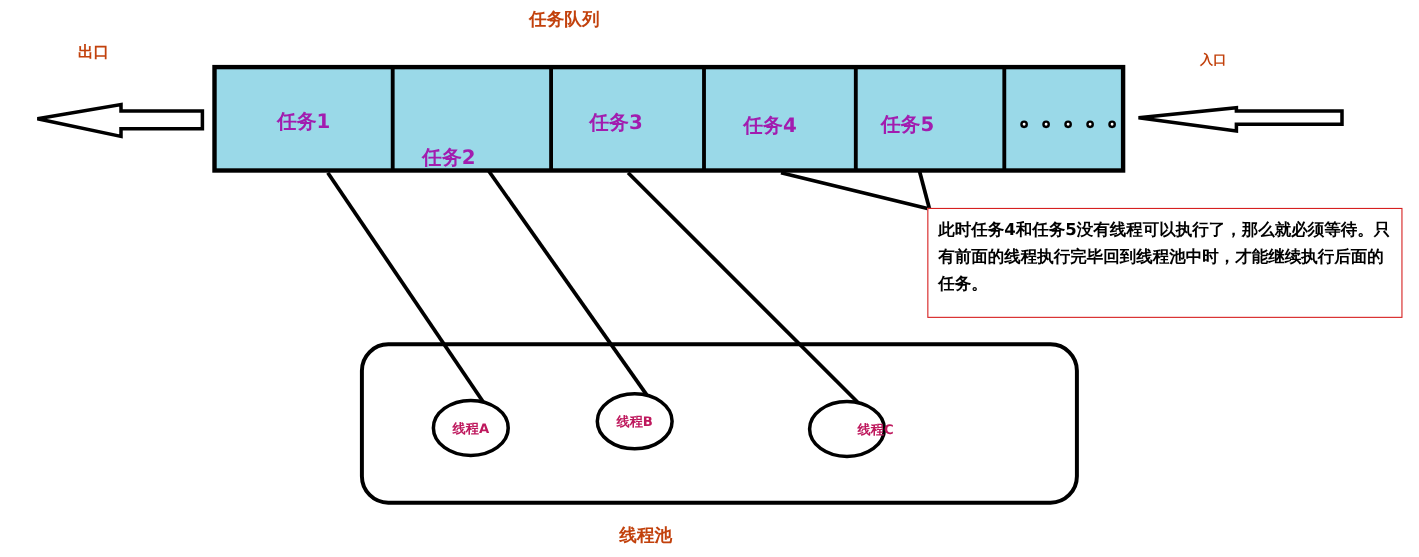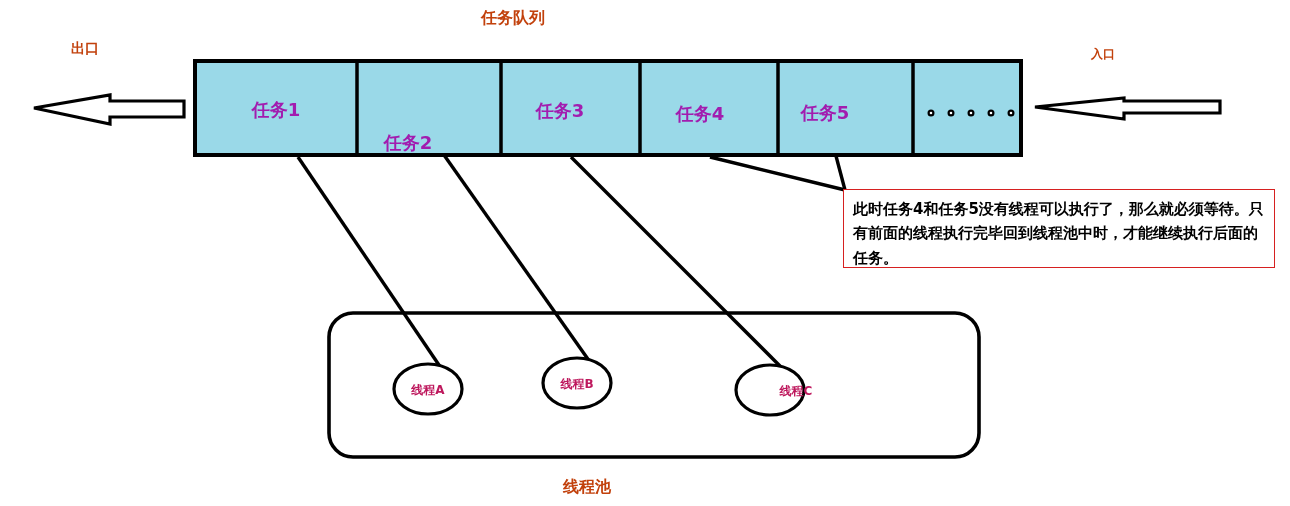--- a/index.html
+++ b/index.html
@@ -65,21 +65,21 @@
     font-weight: bold;
     color: #be185d;
     white-space: nowrap;
     transform: translate(-50%, -50%);
   }
   #note-box {
     position: absolute;
     left: 843px;
     top: 189px;
     width: 432px;
-    height: 79px;
+    height: 100px;
     border: 1.5px solid #d62020;
     background: #ffffff;
     box-sizing: border-box;
     padding: 7px 9px 0 9px;
   }
   #note-text {
     font-size: 15px;
     font-weight: bold;
     color: #000000;
     line-height: 1.62;

